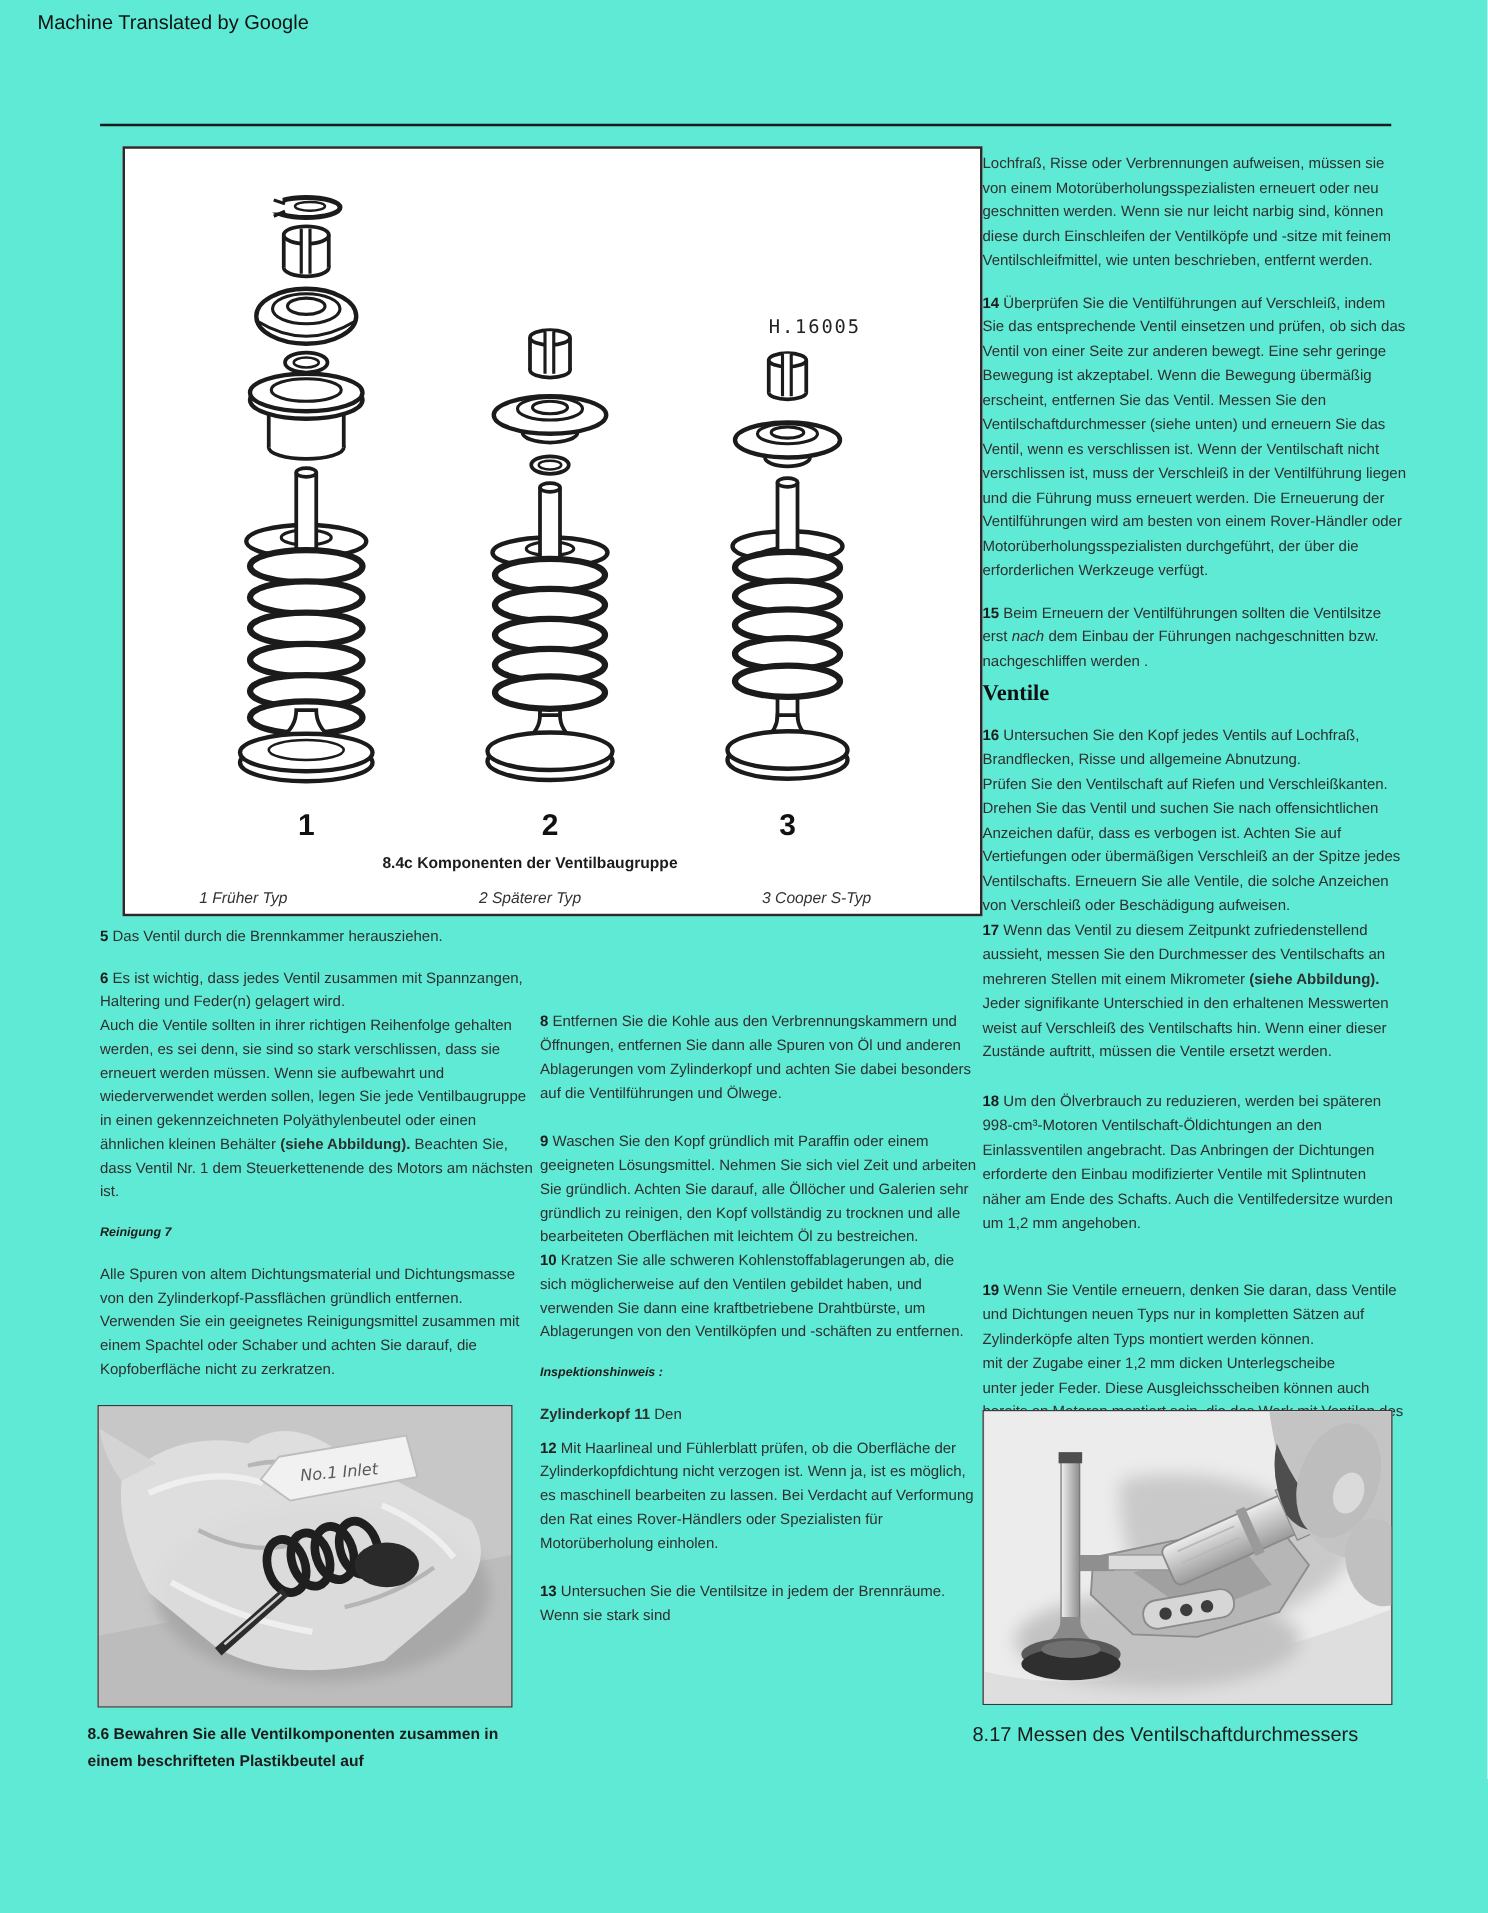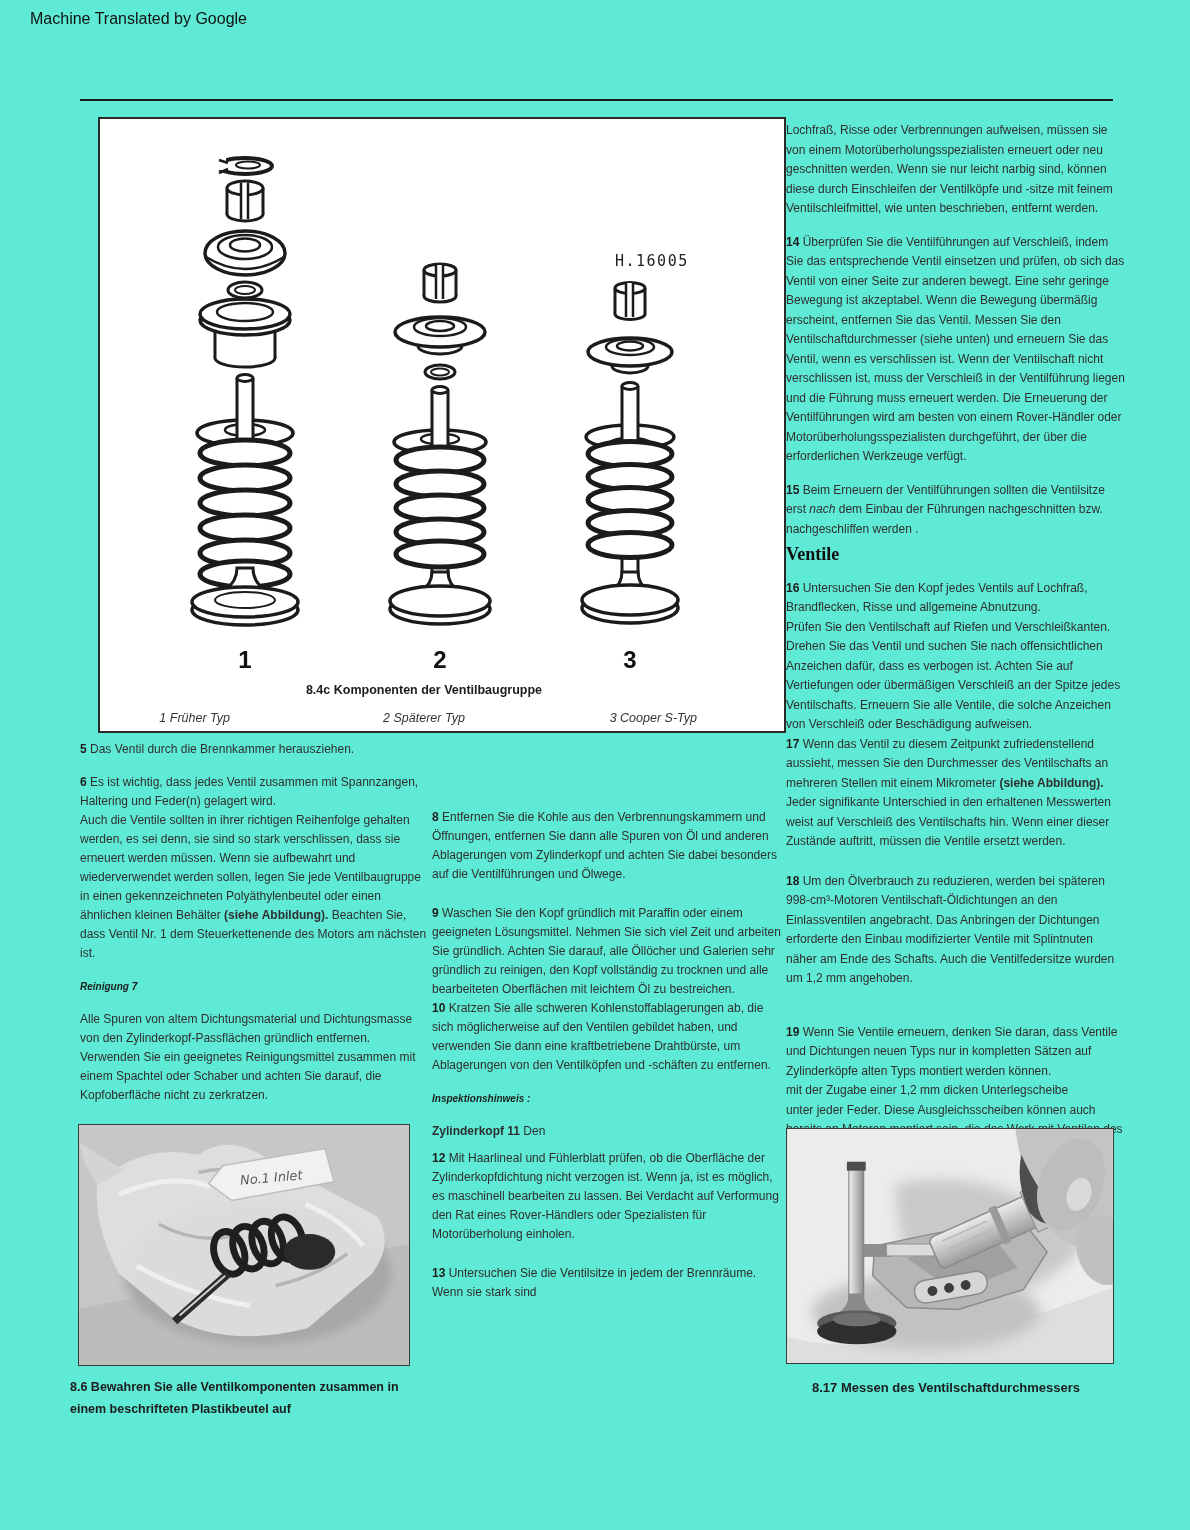--- a/index.html
+++ b/index.html
@@ -30,22 +30,22 @@
   .mb6{margin-bottom:6px !important;}
   .mb8{margin-bottom:8px !important;}
   .mb20{margin-bottom:20px !important;}
   .mb34{margin-bottom:34px !important;}
   .photo{position:absolute;border:1.5px solid #3a3a3a;box-sizing:border-box;background:#c9c9c9;}
   .photo svg{display:block;width:100%;height:100%;}
   .photo-bag{left:78px;top:1124px;width:332px;height:242px;}
   .photo-mic{left:786px;top:1128px;width:328px;height:236px;}
   .cap-bag{position:absolute;left:70px;top:1376px;width:348px;text-align:left;
            font-weight:bold;font-size:12.5px;line-height:22px;color:#1c1c1c;}
-  .cap-mic{position:absolute;left:812px;top:1380px;width:336px;font-weight:bold;
-           font-size:13px;color:#1c1c1c;}
+  .cap-mic{position:absolute;left:778px;top:1380px;width:336px;font-weight:normal;
+           font-size:16px;color:#1c1c1c;}
 </style>
 </head>
 <body>
 
 <div class="page">
 
   <div class="notice">Machine Translated by Google</div>
   <div class="top-rule"></div>
 
   <div class="figure-box">

